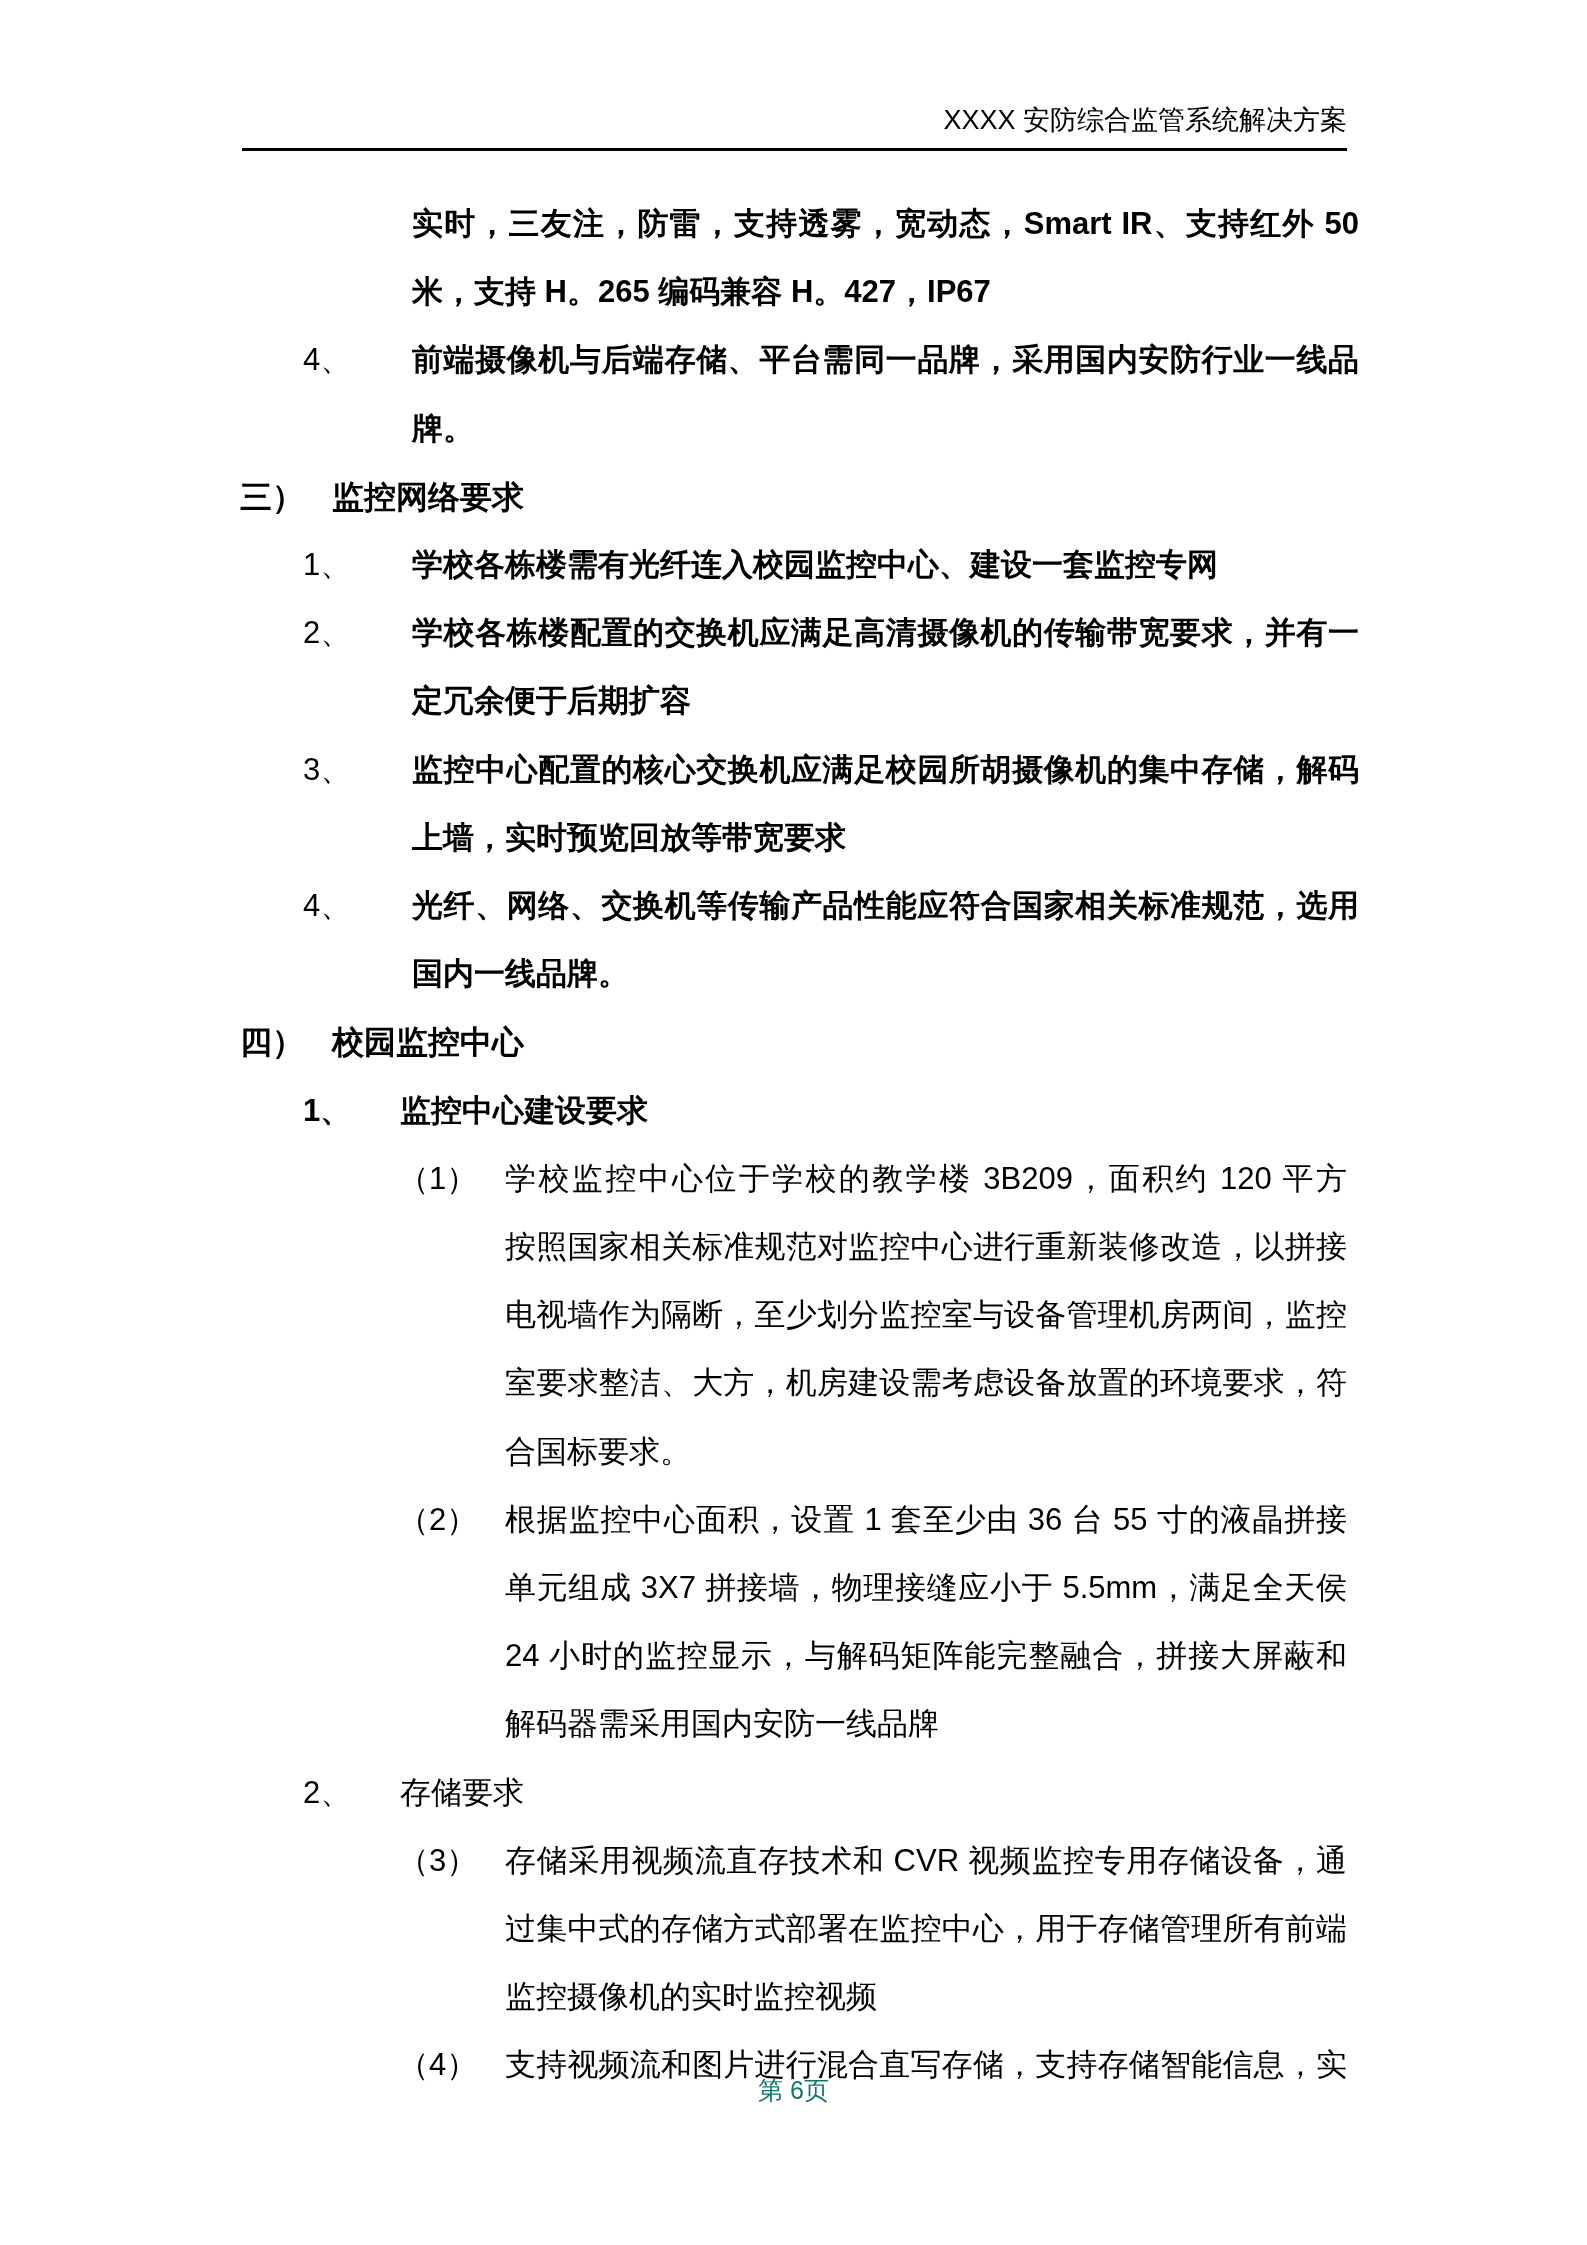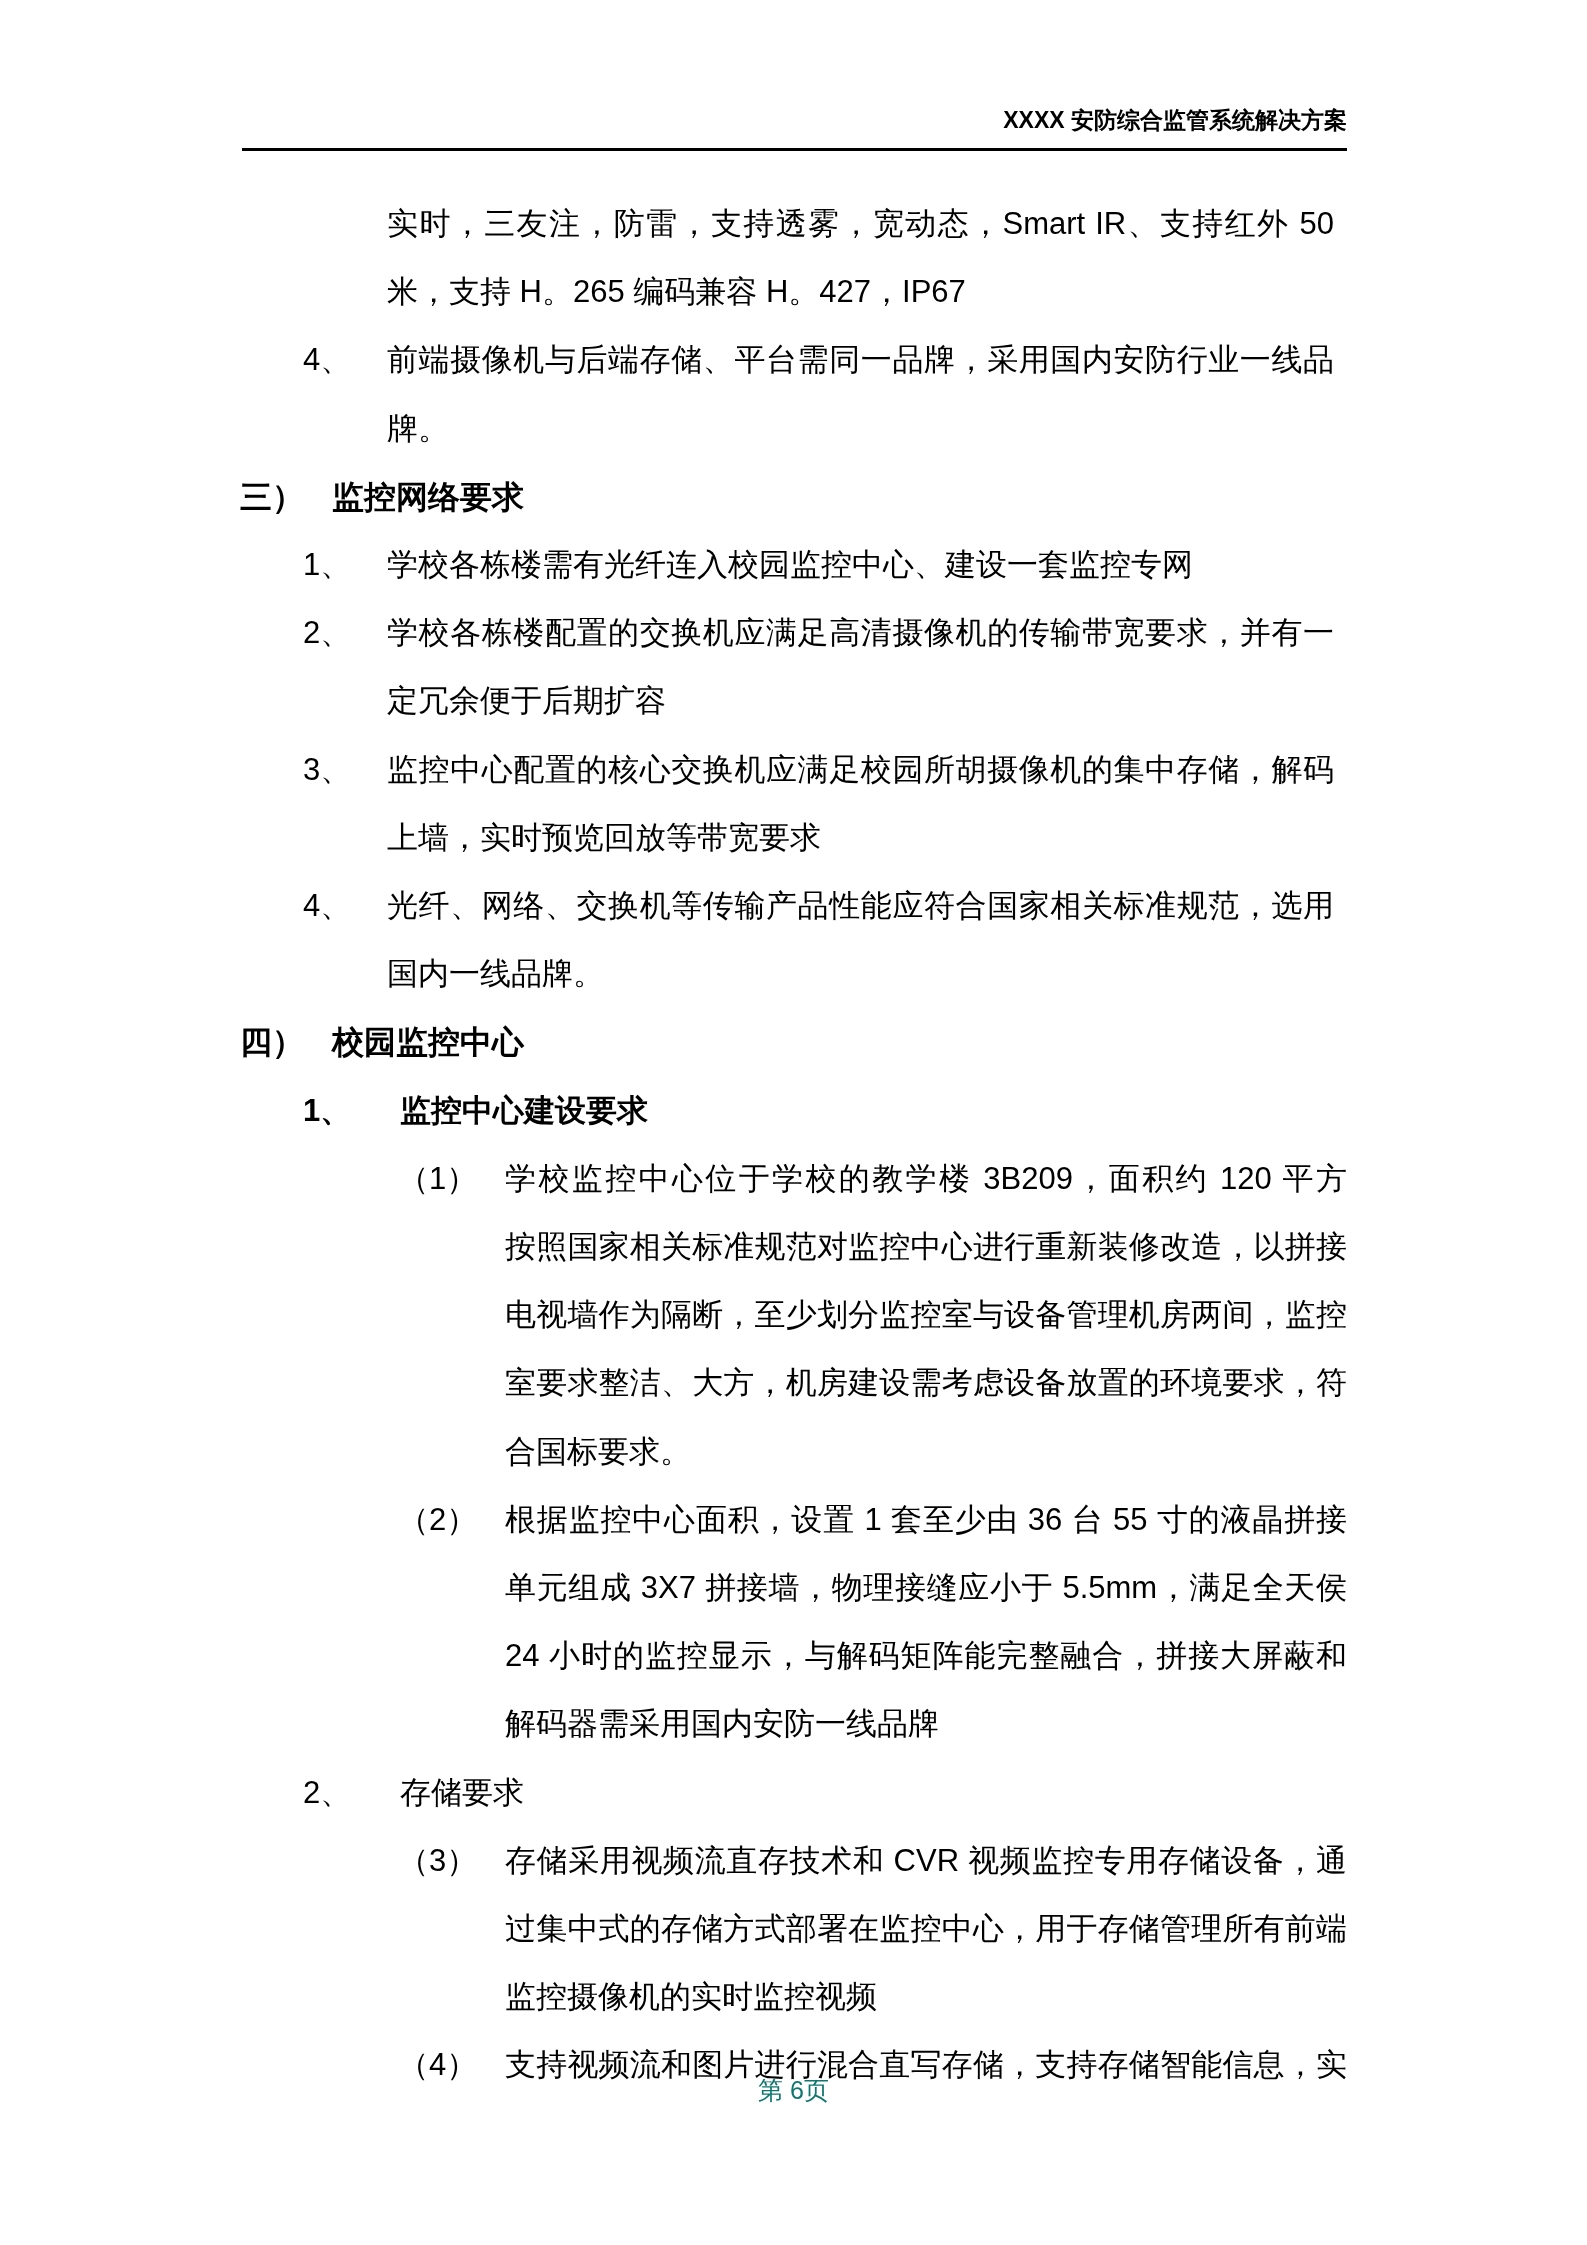--- a/index.html
+++ b/index.html
@@ -7,39 +7,38 @@
     position:relative;
     width:1587px;height:2245px;
     background:#ffffff;
     font-family:"Liberation Sans",sans-serif;
     color:#000;
     overflow:hidden;
   }
   .hdr{
     position:absolute;
     top:102px;right:240px;
-    font-size:23px;line-height:36px;
+    font-size:27px;line-height:36px;
     color:#000;
     white-space:nowrap;
-    font-weight:bold;
   }
   .rule{
     position:absolute;
     left:242px;top:148px;
     width:1105px;height:3px;
     background:#000;
   }
   .ln{
     position:absolute;
     font-size:31px;
     line-height:68px;
     color:#000;
     white-space:nowrap;
   }
-  .main{left:387px;width:947px;}
+  .main{left:412px;width:947px;font-weight:bold;}
   .sub{left:505px;width:842px;}
   .j{
     white-space:normal;
     text-align:justify;
     text-align-last:justify;
     text-justify:inter-character;
     height:68px;overflow:hidden;
   }
   .mk{
     position:absolute;

